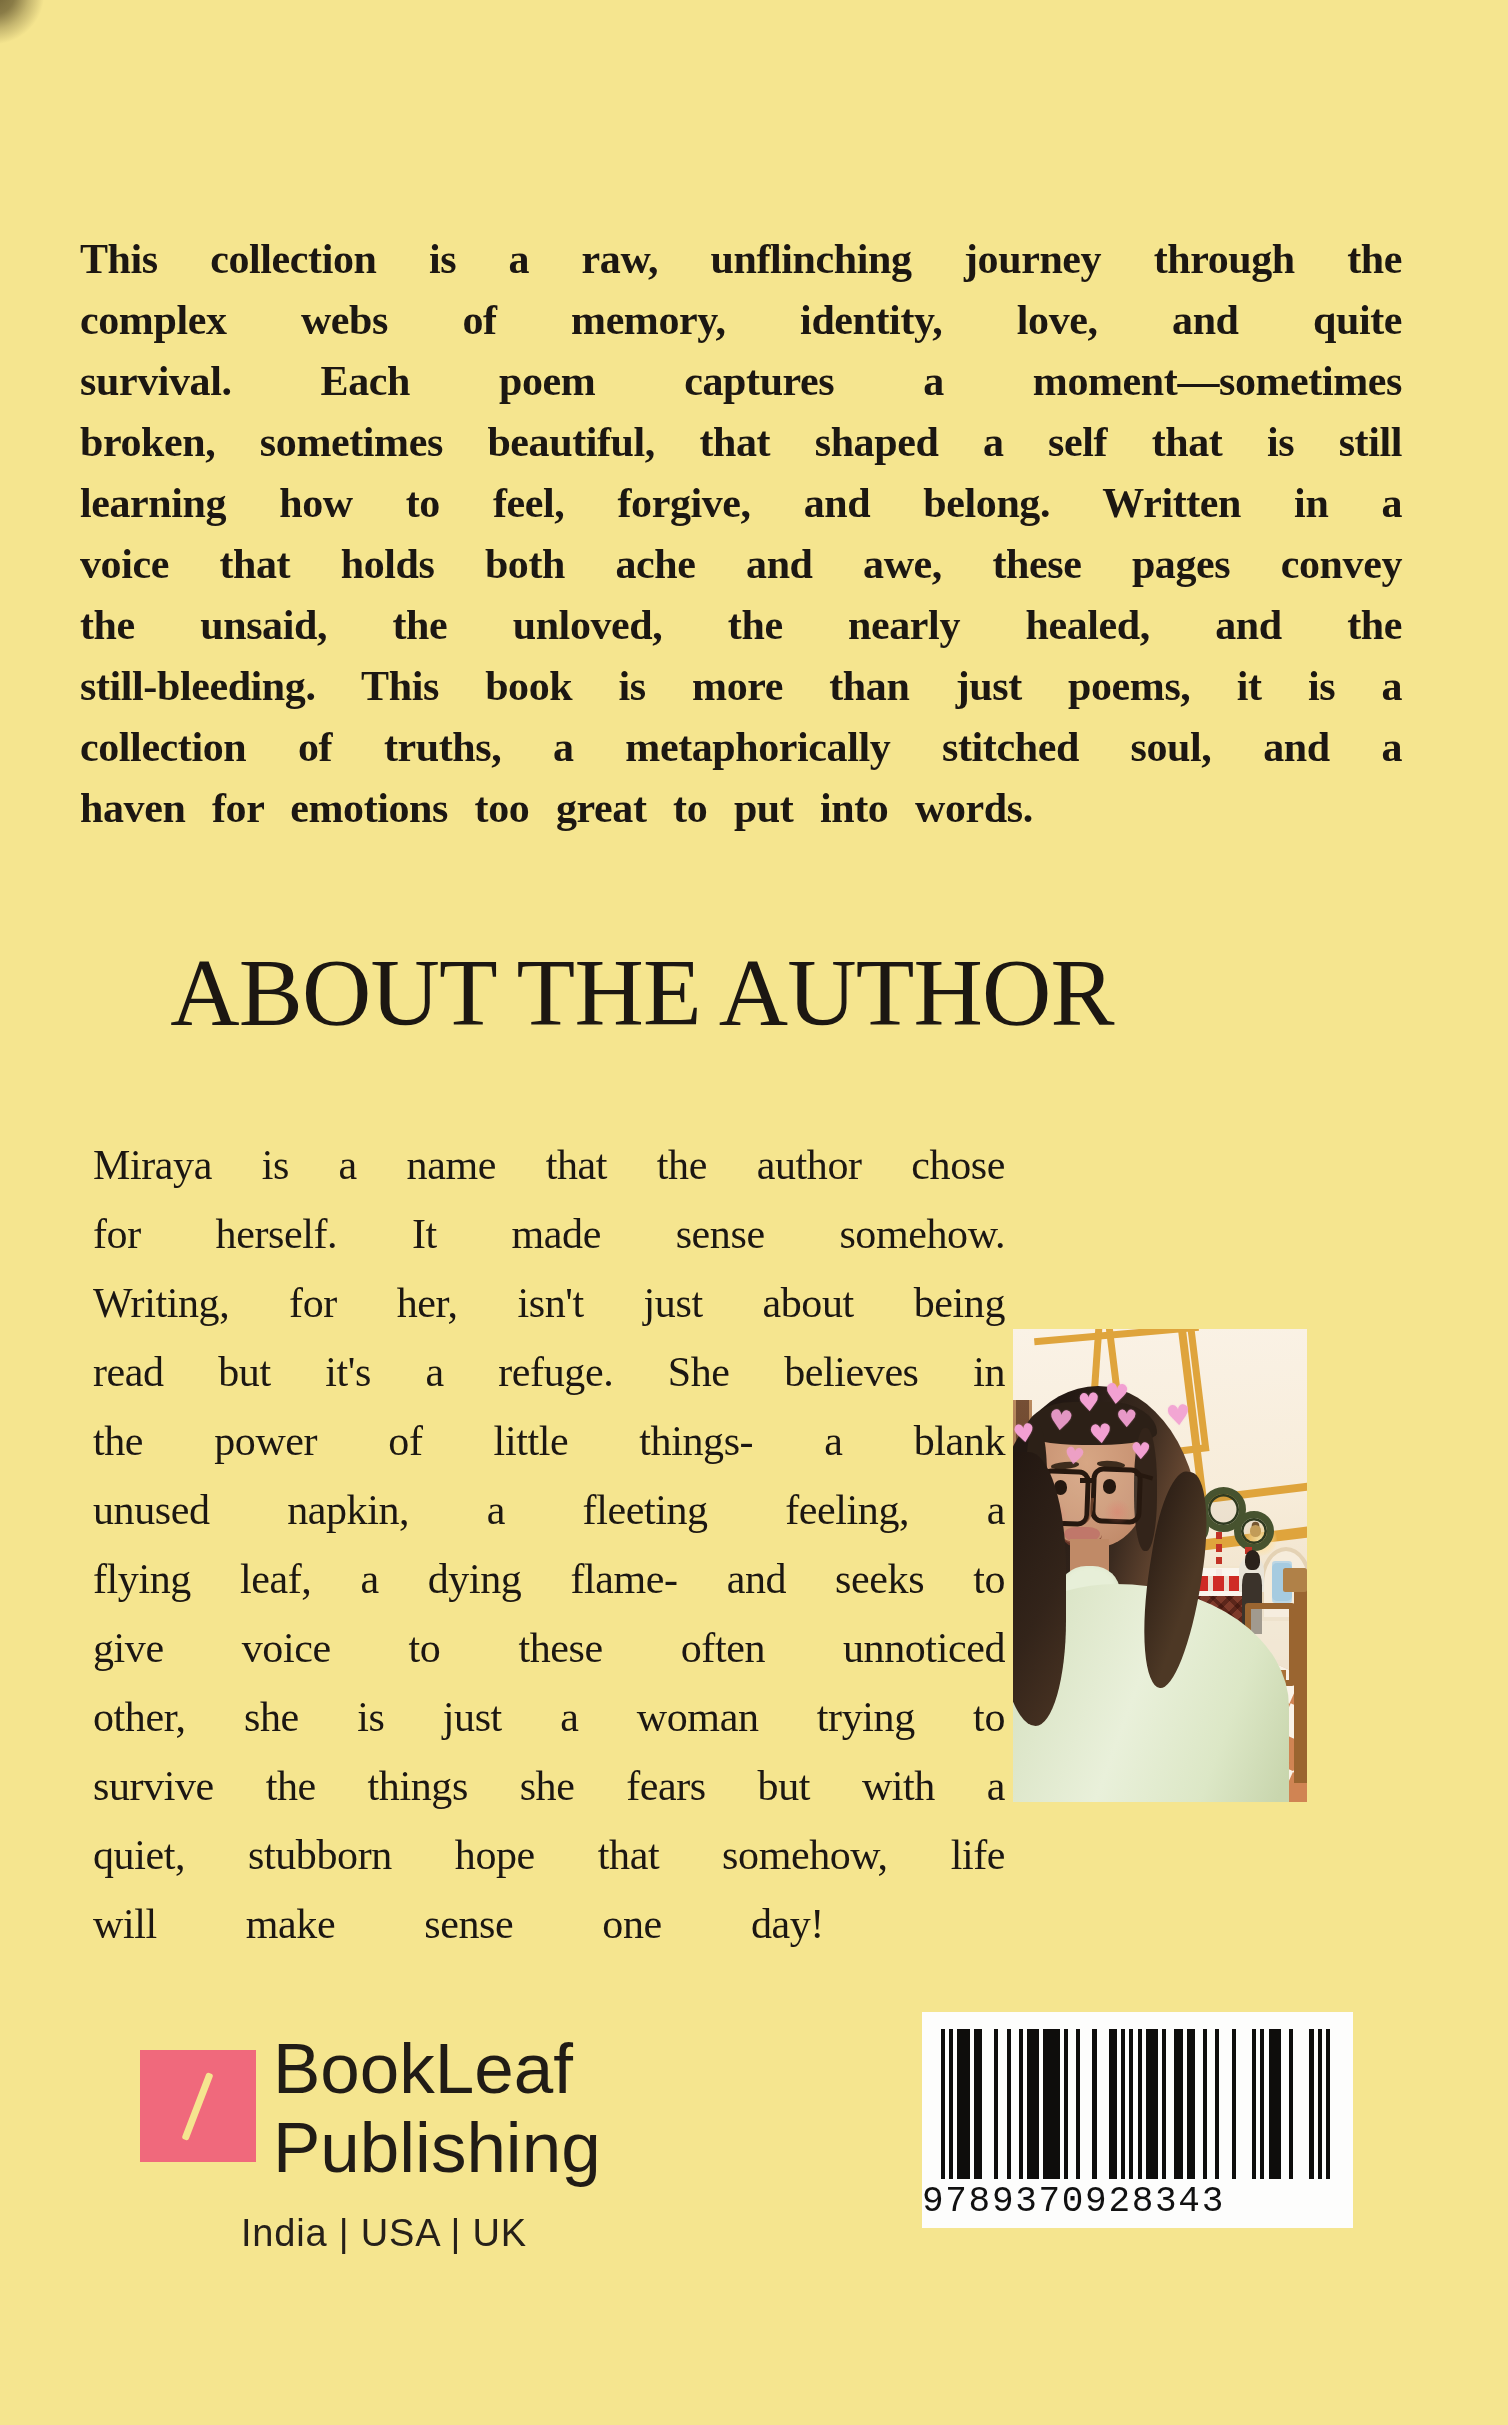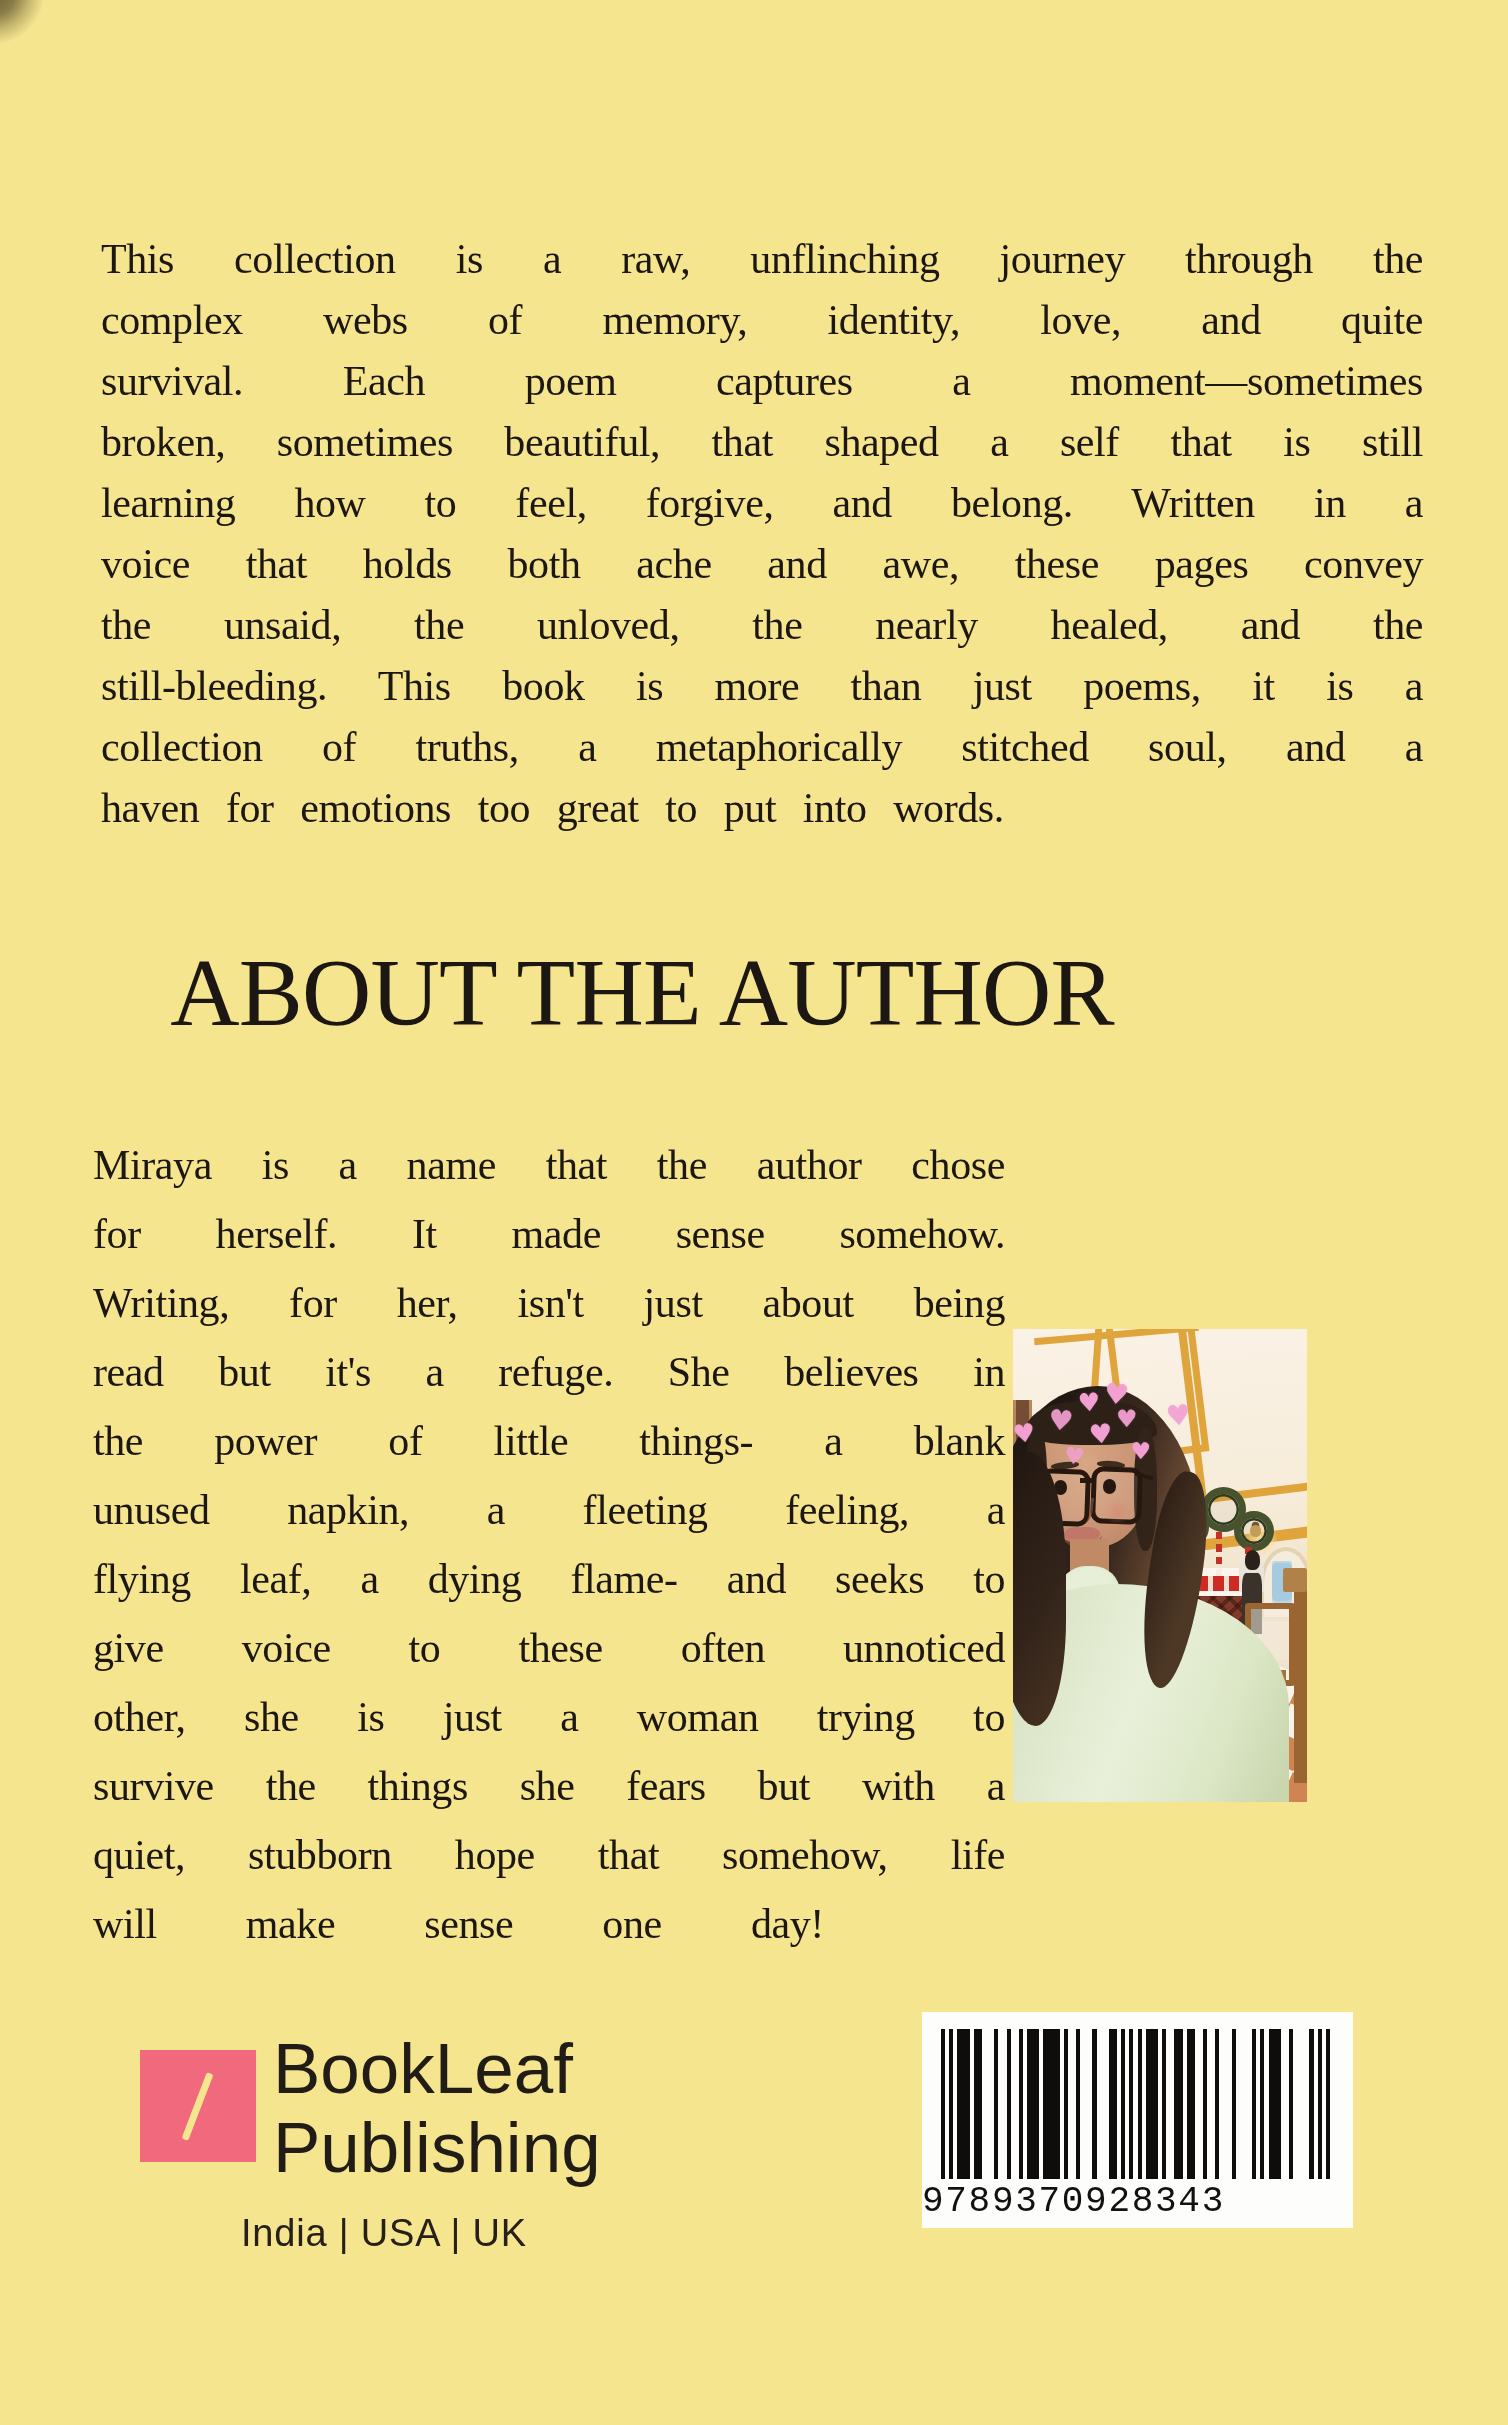--- a/index.html
+++ b/index.html
@@ -10,22 +10,22 @@
     font-family:"Liberation Serif", serif;
     color:#1c1712;
   }
   
   .corner-shadow{
     position:absolute;left:0;top:0;width:91px;height:91px;
     background:radial-gradient(circle at -6.6px -6.6px,#6f6135 0px,#8a7c47 21.5px,rgba(138,124,71,0.45) 36px,rgba(138,124,71,0.0) 51px);
   }
   
   .synopsis{
-    position:absolute;left:101px;top:229px;width:1322px;
-    font-size:42px;line-height:61px;letter-spacing:-0.4px;
+    position:absolute;left:80px;top:229px;width:1322px;
+    font-size:42px;line-height:61px;letter-spacing:-0.4px;font-weight:bold;
   }
   .synopsis .tline{text-align:justify;text-align-last:justify;}
   .synopsis .tline:last-child{text-align-last:left;word-spacing:16.5px;}
   .about-heading{
     position:absolute;left:0;top:945px;width:1284px;
     font-size:96px;line-height:96px;text-align:center;
     letter-spacing:-0.8px;white-space:nowrap;
   }
   .bio{
     position:absolute;left:93px;top:1131px;width:912px;

